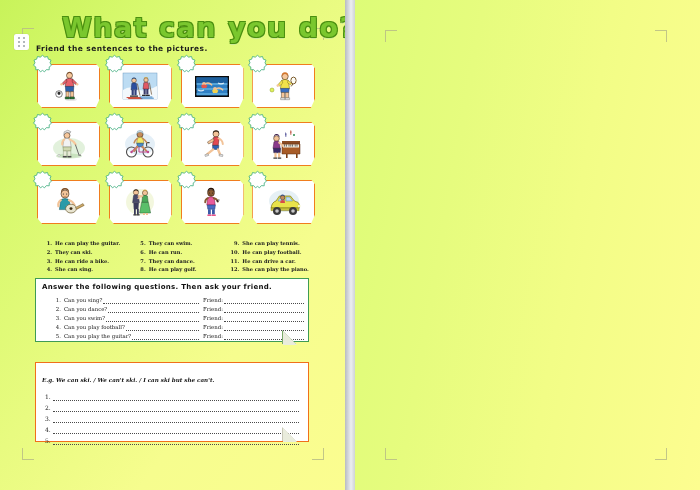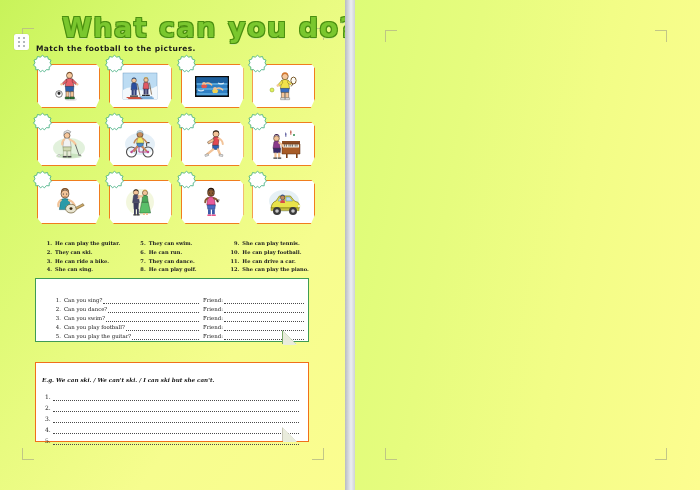--- a/index.html
+++ b/index.html
@@ -117,21 +117,21 @@
         <i></i>
           <i></i>
           <i></i>
           <i></i>
           <i></i>
           <i></i>
       </span>
     </div>
 
     <div class="title">What can you do?</div>
-    <div class="instruction">Match the football to the pictures.</div>
+    <div class="instruction">Friend the sentences to the pictures.</div>
 
     <div class="grid">
 
       <div class="row">
 
         <div class="card">
           <div class="card-body">
             <svg class="card-art" viewBox="0 0 40 32">
               <ellipse cx="22" cy="29.5" rx="6" ry="1.6" fill="#cfcfcf" opacity=".5"></ellipse>
               <circle cx="20.5" cy="5.5" r="3" fill="#f6c79b" stroke="#3a2a1a" stroke-width=".6"></circle>
@@ -436,20 +436,21 @@
         <ol>
           <li><span class="snum">9.</span><span>She can play tennis.</span></li>
           <li><span class="snum">10.</span><span>He can play football.</span></li>
           <li><span class="snum">11.</span><span>He can drive a car.</span></li>
           <li><span class="snum">12.</span><span>She can play the piano.</span></li>
         </ol>
       </div>
     </div>
 
     <div class="box box-q">
+      <div class="bx-title">Answer the following questions. Then ask your friend.</div>
       <div class="qlist">
         <div class="qrow">
           <span class="qnum">1.</span>
           <span class="qtext">Can you sing?</span>
           <span class="dotfill"></span>
           <span class="qfriend">Friend:</span>
           <span class="dotfill2"></span>
         </div>
         <div class="qrow">
           <span class="qnum">2.</span>

